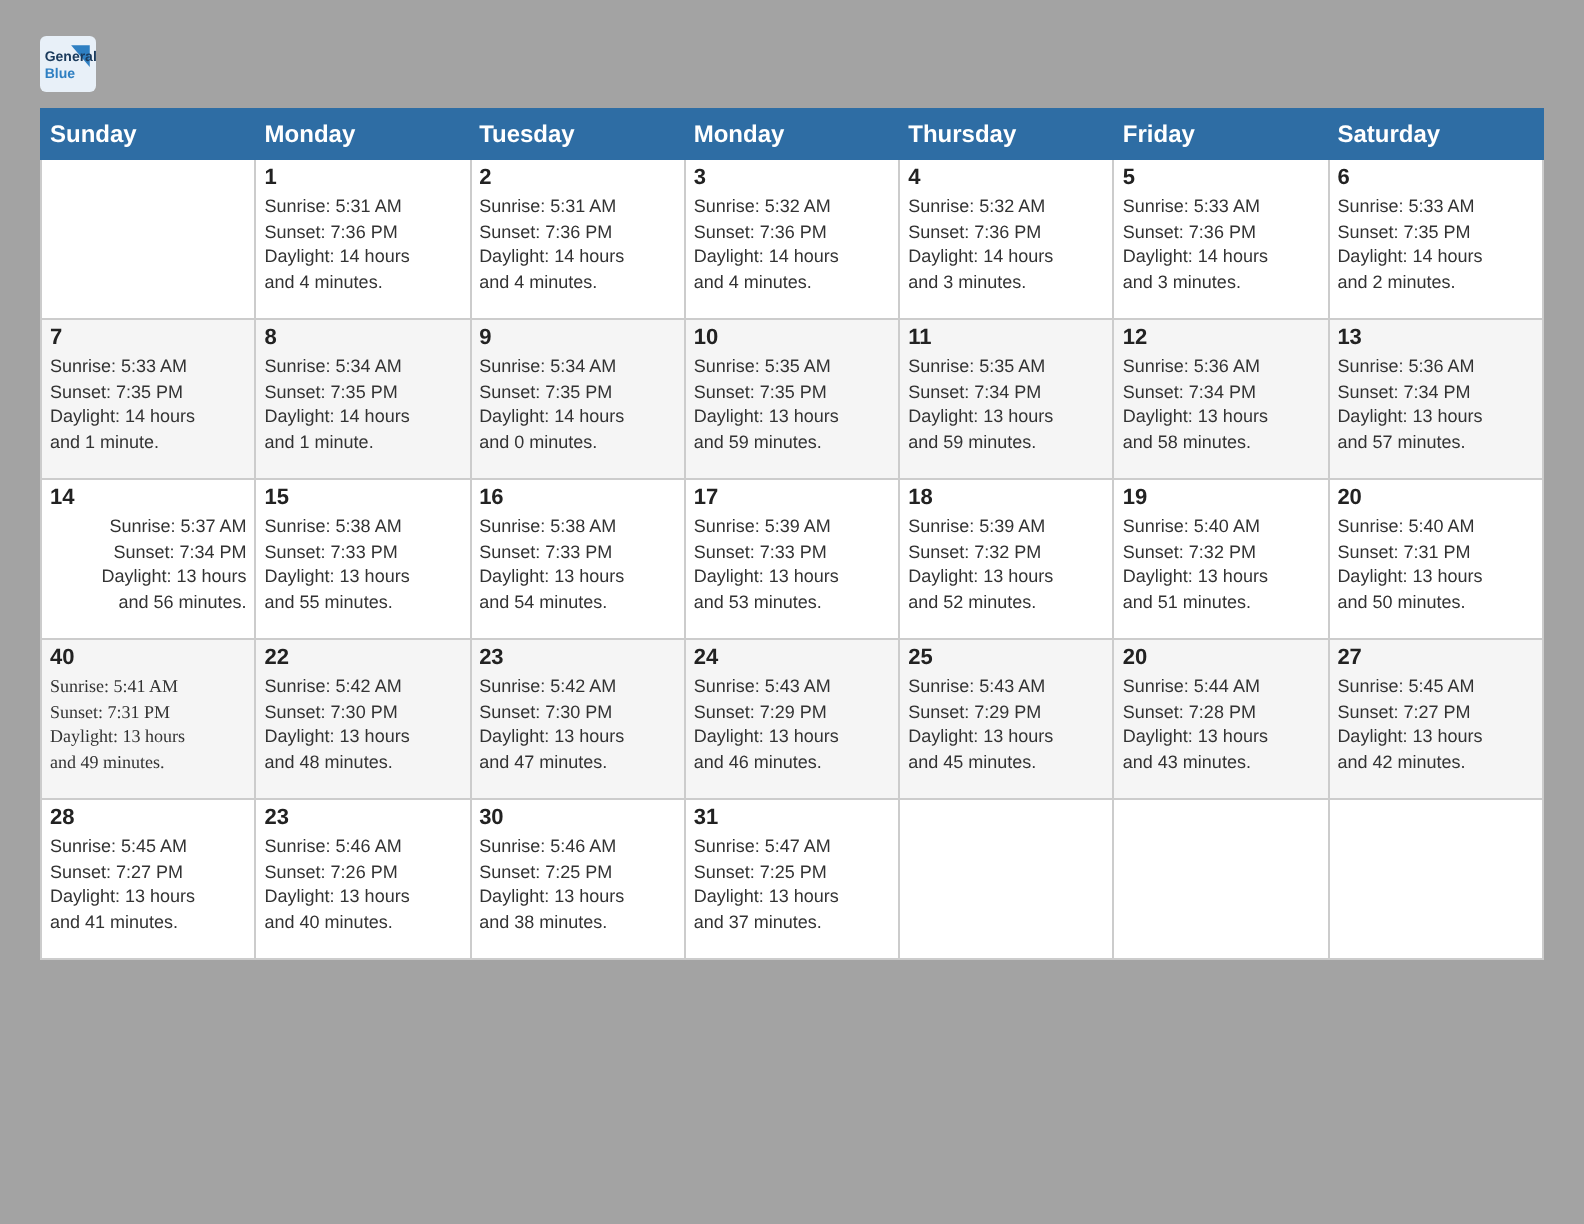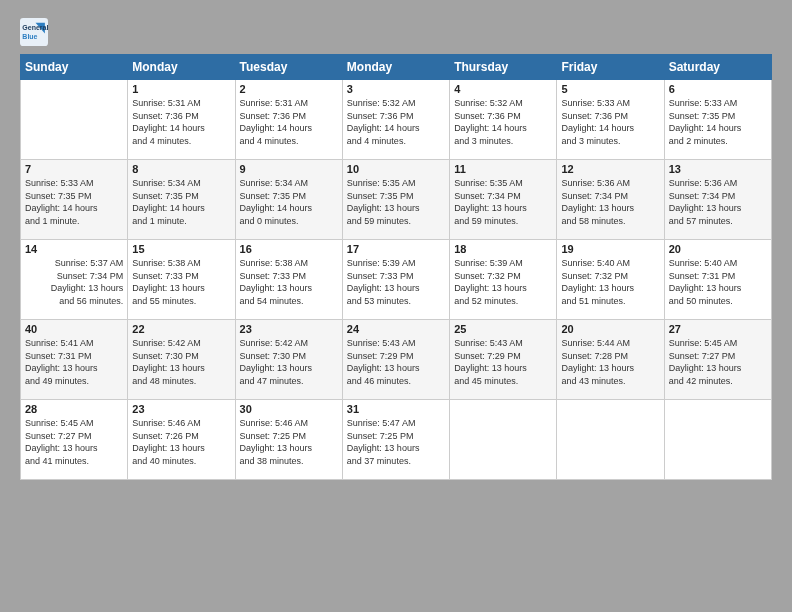--- a/index.html
+++ b/index.html
@@ -261,21 +261,21 @@
             <span class="day-number">20</span>
             <div class="cell-content" style="white-space: pre-line;">Sunrise: 5:40 AM
 Sunset: 7:31 PM
 Daylight: 13 hours
 and 50 minutes.</div>
           </td>
         </tr>
         <tr>
           <td>
             <span class="day-number">40</span>
-            <div class="cell-content" style="white-space: pre-line;">Sunrise: 5:41 AM
+            <div class="cell-content" style="white-space: pre-line; font-family: Liberation Serif, serif;">Sunrise: 5:41 AM
 Sunset: 7:31 PM
 Daylight: 13 hours
 and 49 minutes.</div>
           </td>
           <td>
             <span class="day-number">22</span>
             <div class="cell-content" style="white-space: pre-line;">Sunrise: 5:42 AM
 Sunset: 7:30 PM
 Daylight: 13 hours
 and 48 minutes.</div>

